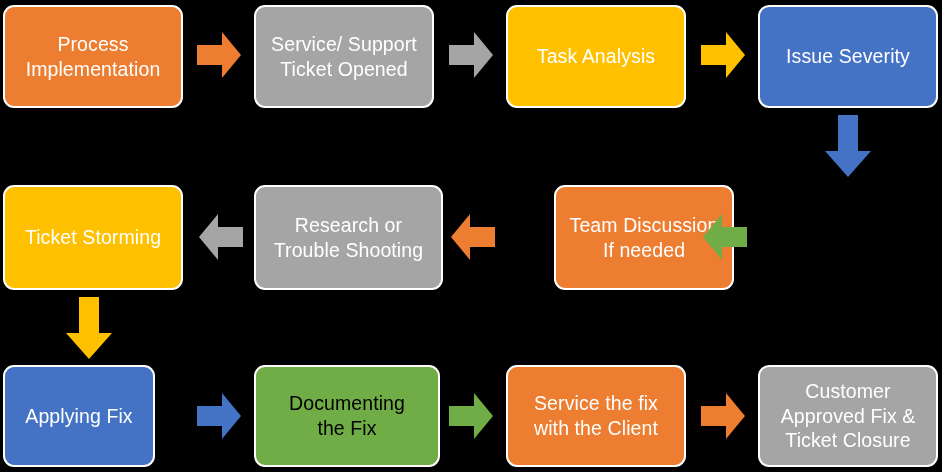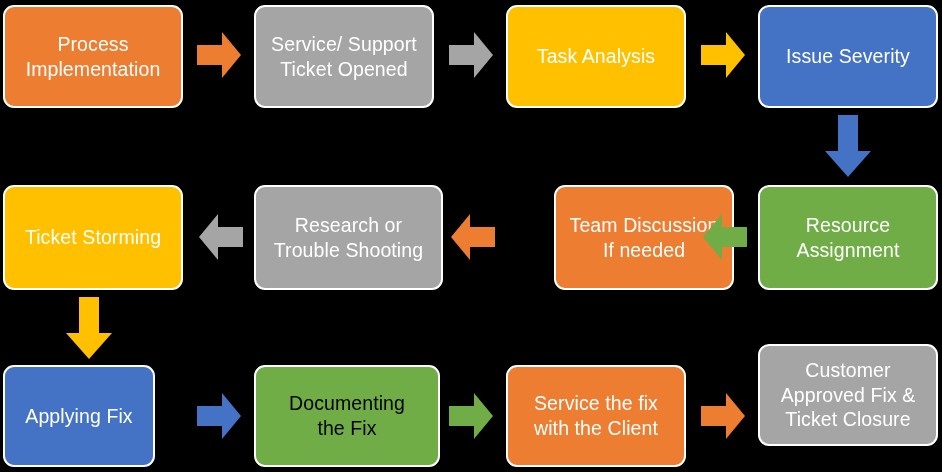--- a/index.html
+++ b/index.html
@@ -121,24 +121,20 @@
     <span class="label">Team Discussion
 If needed</span>
   </div>
 
   <div class="arrow" style="left:703px; top:214px; width:44px; height:46px;">
     <svg viewBox="0 0 44 46" preserveAspectRatio="none">
       <polygon points="44,13 19,13 19,0 0,23 19,46 19,33 44,33" fill="#70AD47"></polygon>
     </svg>
   </div>
 
-  <div class="node" style="left: 758px; top: 185px; width: 180px; height: 105px; background-color: rgb(112, 173, 71); border-color: rgb(255, 255, 255); color: rgb(255, 255, 255);">
-    <span class="label">Resource
-Assignment</span>
-  </div>
 
   <div class="arrow" style="left:66px; top:297px; width:46px; height:62px;">
     <svg viewBox="0 0 46 62" preserveAspectRatio="none">
       <polygon points="13,0 33,0 33,36 46,36 23,62 0,36 13,36" fill="#FFC000"></polygon>
     </svg>
   </div>
 
   <div class="node" style="left: 3px; top: 365px; width: 152px; height: 102px; background-color: rgb(68, 114, 196); border-color: rgb(255, 255, 255); color: rgb(255, 255, 255);">
     <span class="label">Applying Fix</span>
   </div>
@@ -164,19 +160,19 @@
     <span class="label">Service the fix
 with the Client</span>
   </div>
 
   <div class="arrow" style="left:701px; top:393px; width:44px; height:46px;">
     <svg viewBox="0 0 44 46" preserveAspectRatio="none">
       <polygon points="0,13 25,13 25,0 44,23 25,46 25,33 0,33" fill="#ED7D31"></polygon>
     </svg>
   </div>
 
-  <div class="node" style="left: 758px; top: 344px; width: 180px; height: 102px; background-color: rgb(165, 165, 165); border-color: rgb(255, 255, 255); color: rgb(255, 255, 255);">
+  <div class="node" style="left: 758px; top: 365px; width: 180px; height: 102px; background-color: rgb(165, 165, 165); border-color: rgb(255, 255, 255); color: rgb(255, 255, 255);">
     <span class="label">Customer
 Approved Fix &amp;
 Ticket Closure</span>
   </div>
 
 </div>
 
 </body></html>

